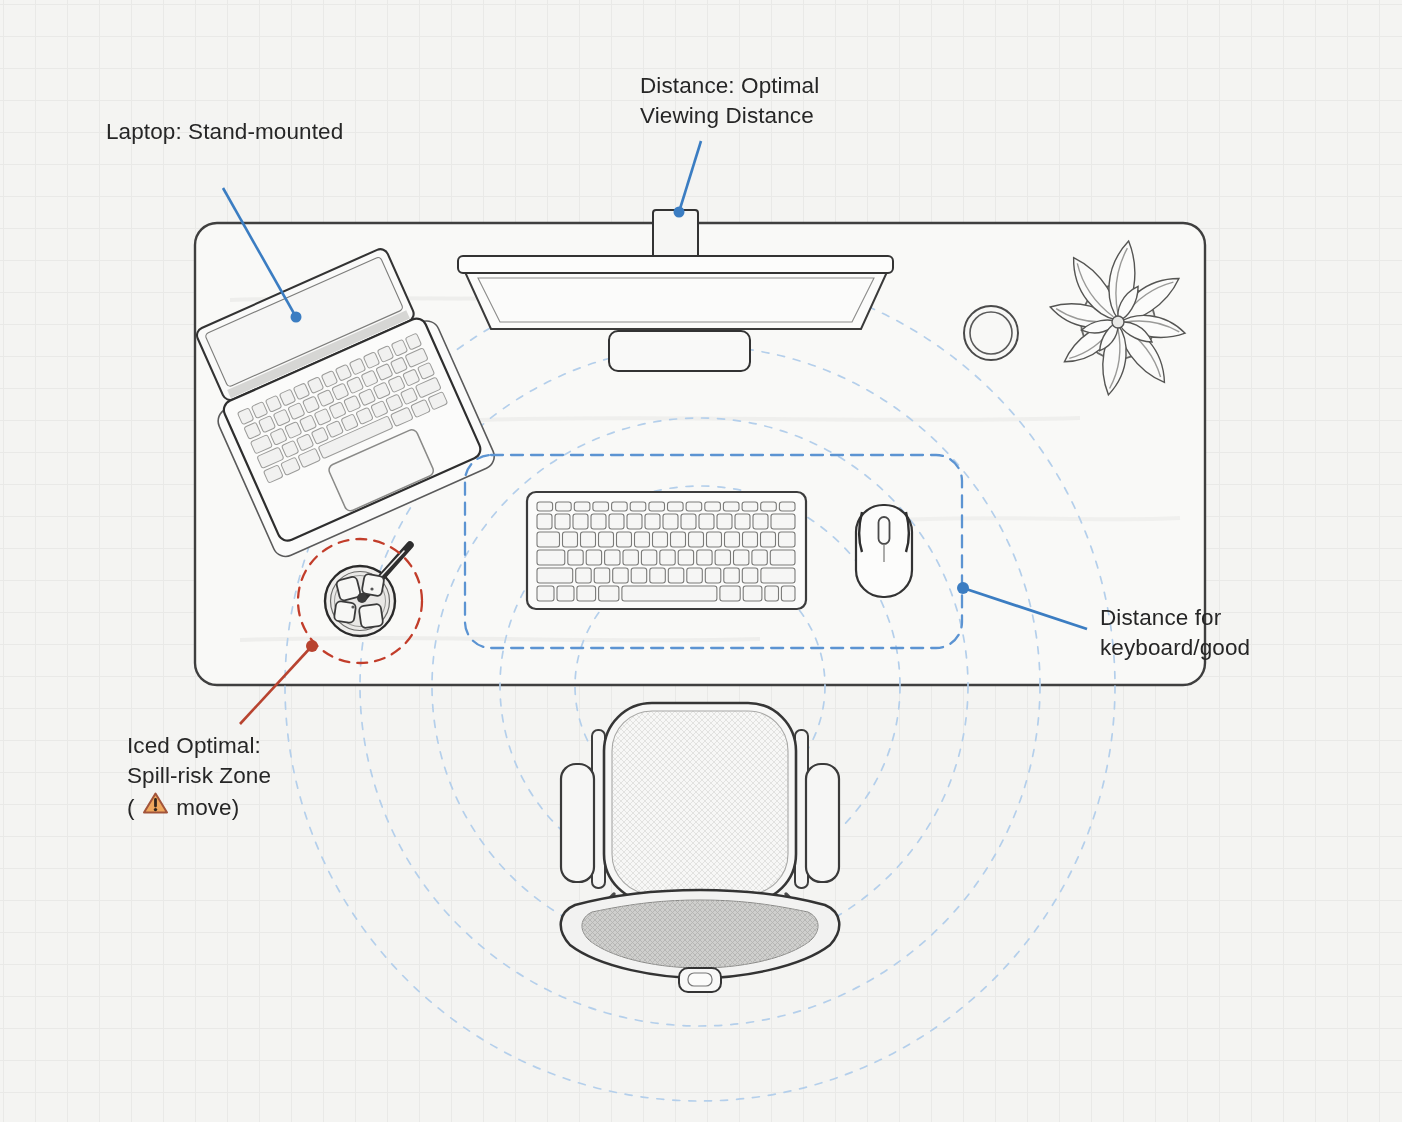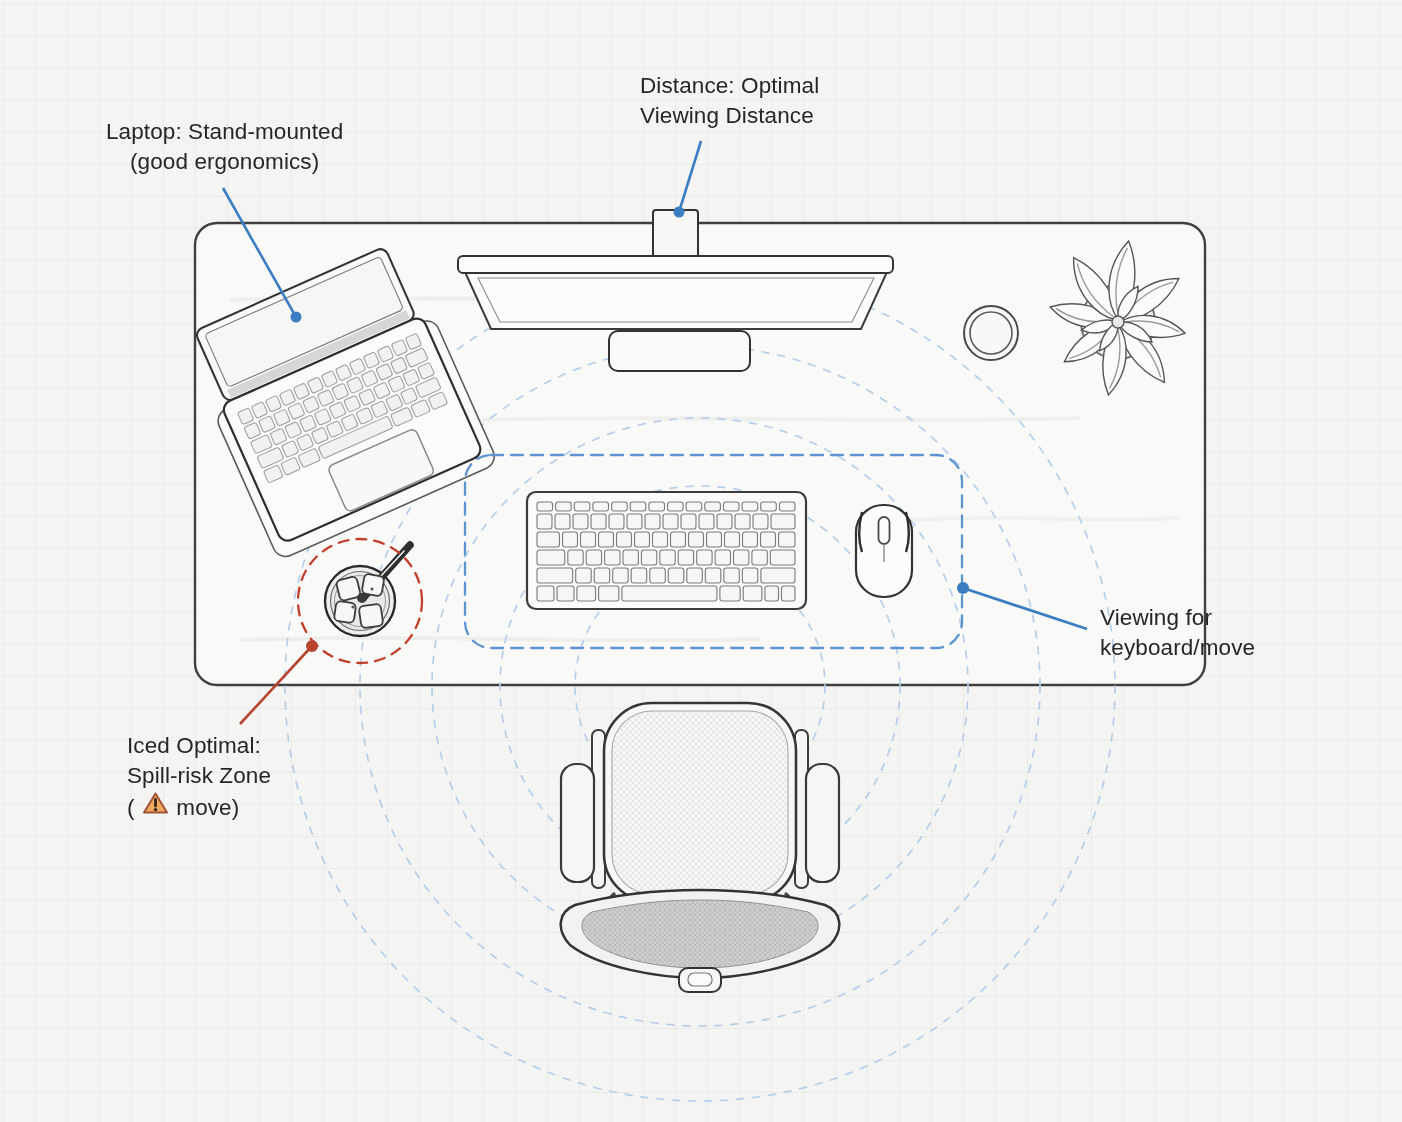--- a/index.html
+++ b/index.html
@@ -331,31 +331,30 @@
     <line x1="963" y1="588" x2="1087" y2="629" stroke="#3b7dc2" stroke-width="2.8"></line>
     <circle cx="963" cy="588" r="6" fill="#3b7dc2"></circle>
 
     <line x1="312" y1="646" x2="240" y2="724" stroke="#b8432f" stroke-width="2.6"></line>
     <circle cx="312" cy="646" r="6" fill="#b8432f"></circle>
   </g>
 </svg>
 
   <div class="label" style="left:106px;top:117px;text-align:center;">
     <span>Laptop: Stand-mounted</span>
-    <span>(good ergonomics)</span>
   </div>
 
   <div class="label" style="left:640px;top:71px;">
     <span>Distance: Optimal</span>
     <span>Viewing Distance</span>
   </div>
 
   <div class="label" style="left:1100px;top:603px;">
-    <span>Viewing for</span>
-    <span>keyboard/move</span>
+    <span>Distance for</span>
+    <span>keyboard/good</span>
   </div>
 
   <div class="label" style="left:127px;top:731px;">
     <span>Iced Optimal:</span>
     <span>Spill-risk Zone</span>
     <span class="inlinebits">
       <span>(</span>
       <svg class="warn-icon" width="27" height="24" viewBox="0 0 27 24">
         <path d="M13.5 2.5 L25 21.5 L2 21.5 Z" fill="#efa85e" stroke="#a2543a" stroke-width="2" stroke-linejoin="round"></path>
         <line x1="13.5" y1="8.5" x2="13.5" y2="15" stroke="#33261d" stroke-width="2.8" stroke-linecap="round"></line>

